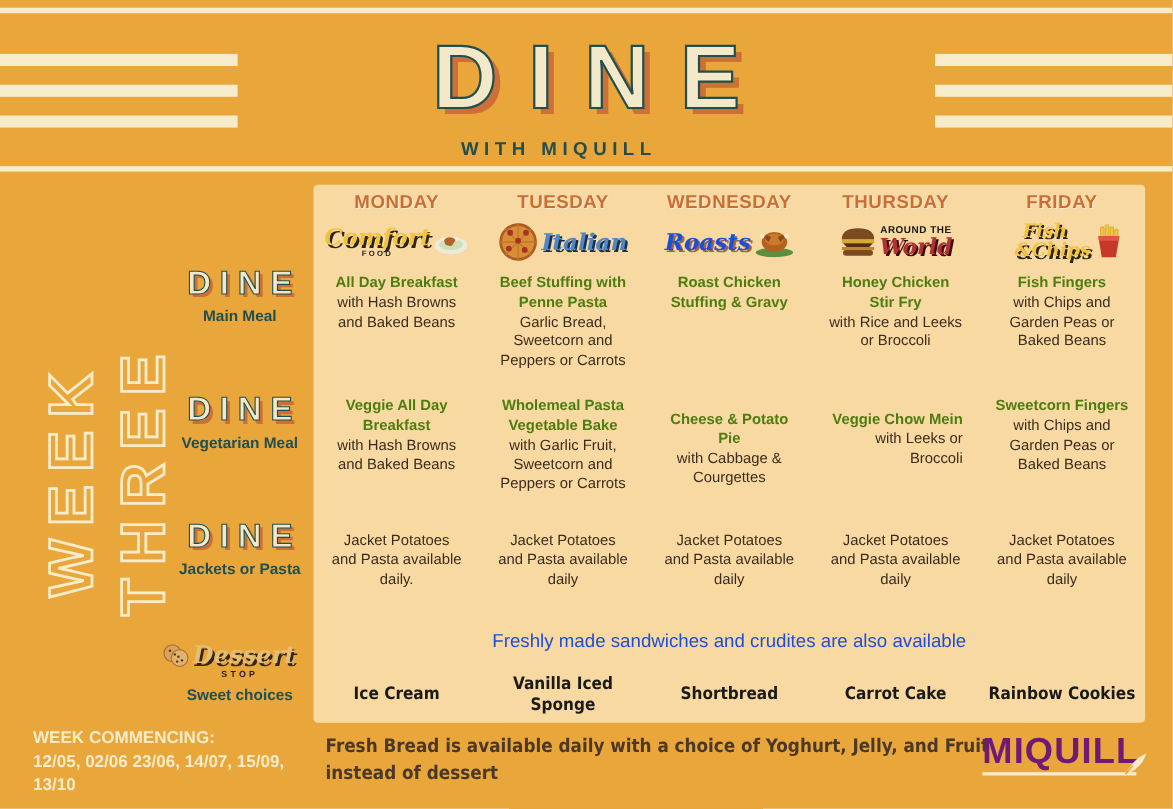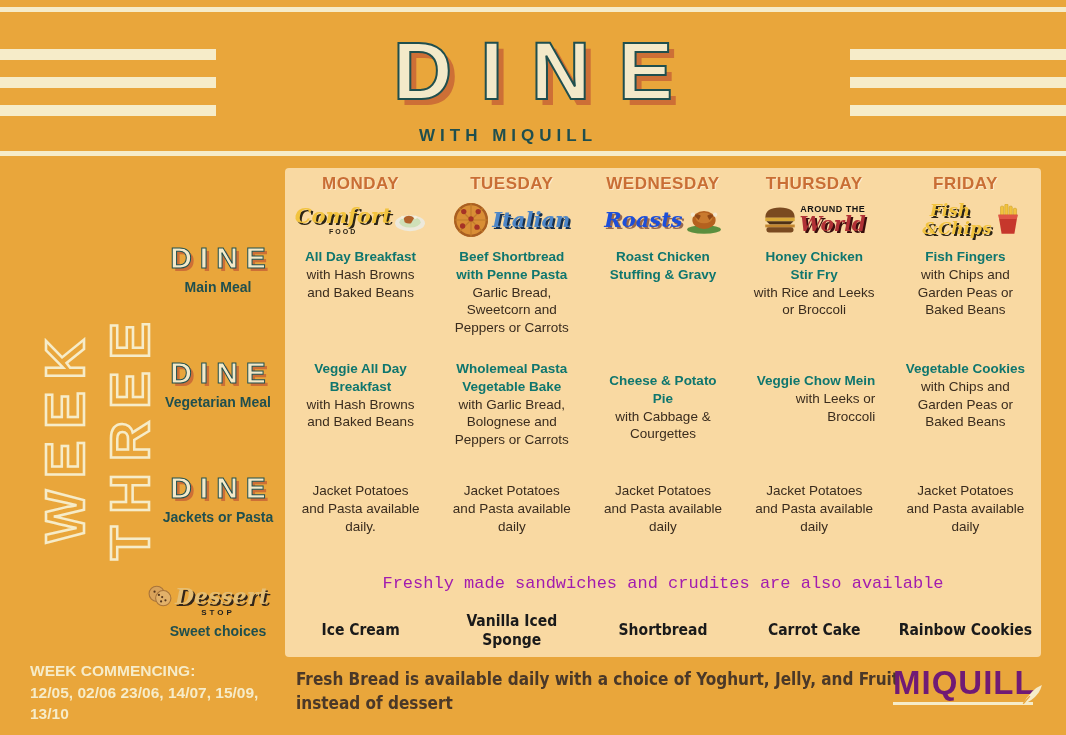--- a/index.html
+++ b/index.html
@@ -52,26 +52,26 @@
   .script.blue{ color:#4F87C7; text-shadow:2px 2px 0 #17304d; }
   .script.red{ color:#1d4ed8; text-shadow:2px 2px 0 rgba(70,10,10,.55); }
   .script.darkred{ color:#B03136; text-shadow:2px 2px 0 #3a0d0d; font-size:20px; }
   .theme-sub{ font-size:7px; font-weight:800; letter-spacing:2px; color:#2b2416; margin-top:1px; }
   .theme-top{ font-size:9px; font-weight:800; letter-spacing:.5px; color:#141414; }
   .script.small{ font-size:17px; }
   .indent{ margin-left:14px; }
 
   .meal .inner, .jackets-cell .inner{ max-width:122px; margin:0 auto; }
   .meal{ padding-top:4px; } .jackets-cell{ padding-top:8px; }
-  .meal-title{ font-size:13.5px; font-weight:700; color:#0f766e; line-height:1.32; }
+  .meal-title{ font-size:13.5px; font-weight:700; color:#4d7c0f; line-height:1.32; }
   .meal-desc{ font-size:13.5px; color:#3A2C1E; line-height:1.32; }
   .jackets-text{ font-size:13.5px; color:#3A2C1E; line-height:1.32; }
 
-  .note-cell{ grid-column:1 / -1; justify-content:center; font-size:17px; color:#a21caf;
-    font-family:Liberation Mono, monospace; font-stretch:condensed; }
+  .note-cell{ grid-column:1 / -1; justify-content:center; font-size:17px; color:#1d4ed8;
+    font-family:Liberation Sans, sans-serif; font-stretch:condensed; }
   .dessert-cell{ justify-content:center; font-family:"DejaVu Sans", sans-serif; font-stretch:condensed;
     font-size:15.5px; font-weight:700; color:#1a1a1a; line-height:1.2; padding:0 8px; }
 
   
   .footer-note{ position:absolute; left:296px; top:668px; width:645px; font-size:17px; font-weight:700;
     color:#4A3828; line-height:1.4; font-family:"DejaVu Sans", sans-serif; font-stretch:condensed; }
   .brand{ position:absolute; left:893px; top:666px; width:152px; }
   .brand-text{ font-size:33px; font-weight:800; letter-spacing:1px; color:#701a75; line-height:1; }
   .brand-line{ position:absolute; left:0; top:36px; width:140px; height:3px; background:#F6ECC9; }
   .brand-quill{ position:absolute; left:128px; top:18px; }
@@ -223,21 +223,21 @@
     </div>
 
     <div class="cell meal">
         <div class="inner">
       <div class="meal-title">All Day Breakfast</div>
       <div class="meal-desc">with Hash Browns and Baked Beans</div>
         </div>
       </div>
     <div class="cell meal">
         <div class="inner">
-      <div class="meal-title">Beef Shortbread with Penne Pasta</div>
+      <div class="meal-title">Beef Stuffing with Penne Pasta</div>
       <div class="meal-desc">Garlic Bread, Sweetcorn and Peppers or Carrots</div>
         </div>
       </div>
     <div class="cell meal">
         <div class="inner">
       <div class="meal-title">Roast Chicken Stuffing &amp; Gravy</div>
         </div>
       </div>
     <div class="cell meal">
         <div class="inner">
@@ -254,38 +254,38 @@
 
     <div class="cell meal">
         <div class="inner">
       <div class="meal-title">Veggie All Day Breakfast</div>
       <div class="meal-desc">with Hash Browns and Baked Beans</div>
         </div>
       </div>
     <div class="cell meal">
         <div class="inner">
       <div class="meal-title">Wholemeal Pasta Vegetable Bake</div>
-      <div class="meal-desc">with Garlic Bread, Bolognese and Peppers or Carrots</div>
+      <div class="meal-desc">with Garlic Fruit, Sweetcorn and Peppers or Carrots</div>
         </div>
       </div>
     <div class="cell meal">
         <div class="inner" style="padding-top:12px;">
       <div class="meal-title">Cheese &amp; Potato Pie</div>
       <div class="meal-desc">with Cabbage &amp; Courgettes</div>
         </div>
       </div>
     <div class="cell meal">
         <div class="inner" style="padding-top:12px;text-align:right;">
       <div class="meal-title">Veggie Chow Mein</div>
       <div class="meal-desc">with Leeks or Broccoli</div>
         </div>
       </div>
     <div class="cell meal">
         <div class="inner">
-      <div class="meal-title">Vegetable Cookies</div>
+      <div class="meal-title">Sweetcorn Fingers</div>
       <div class="meal-desc">with Chips and Garden Peas or Baked Beans</div>
         </div>
       </div>
 
     <div class="cell jackets-cell">
         <div class="inner">
       <div class="jackets-text">Jacket Potatoes and Pasta available daily.</div>
         </div>
       </div>
     <div class="cell jackets-cell">

